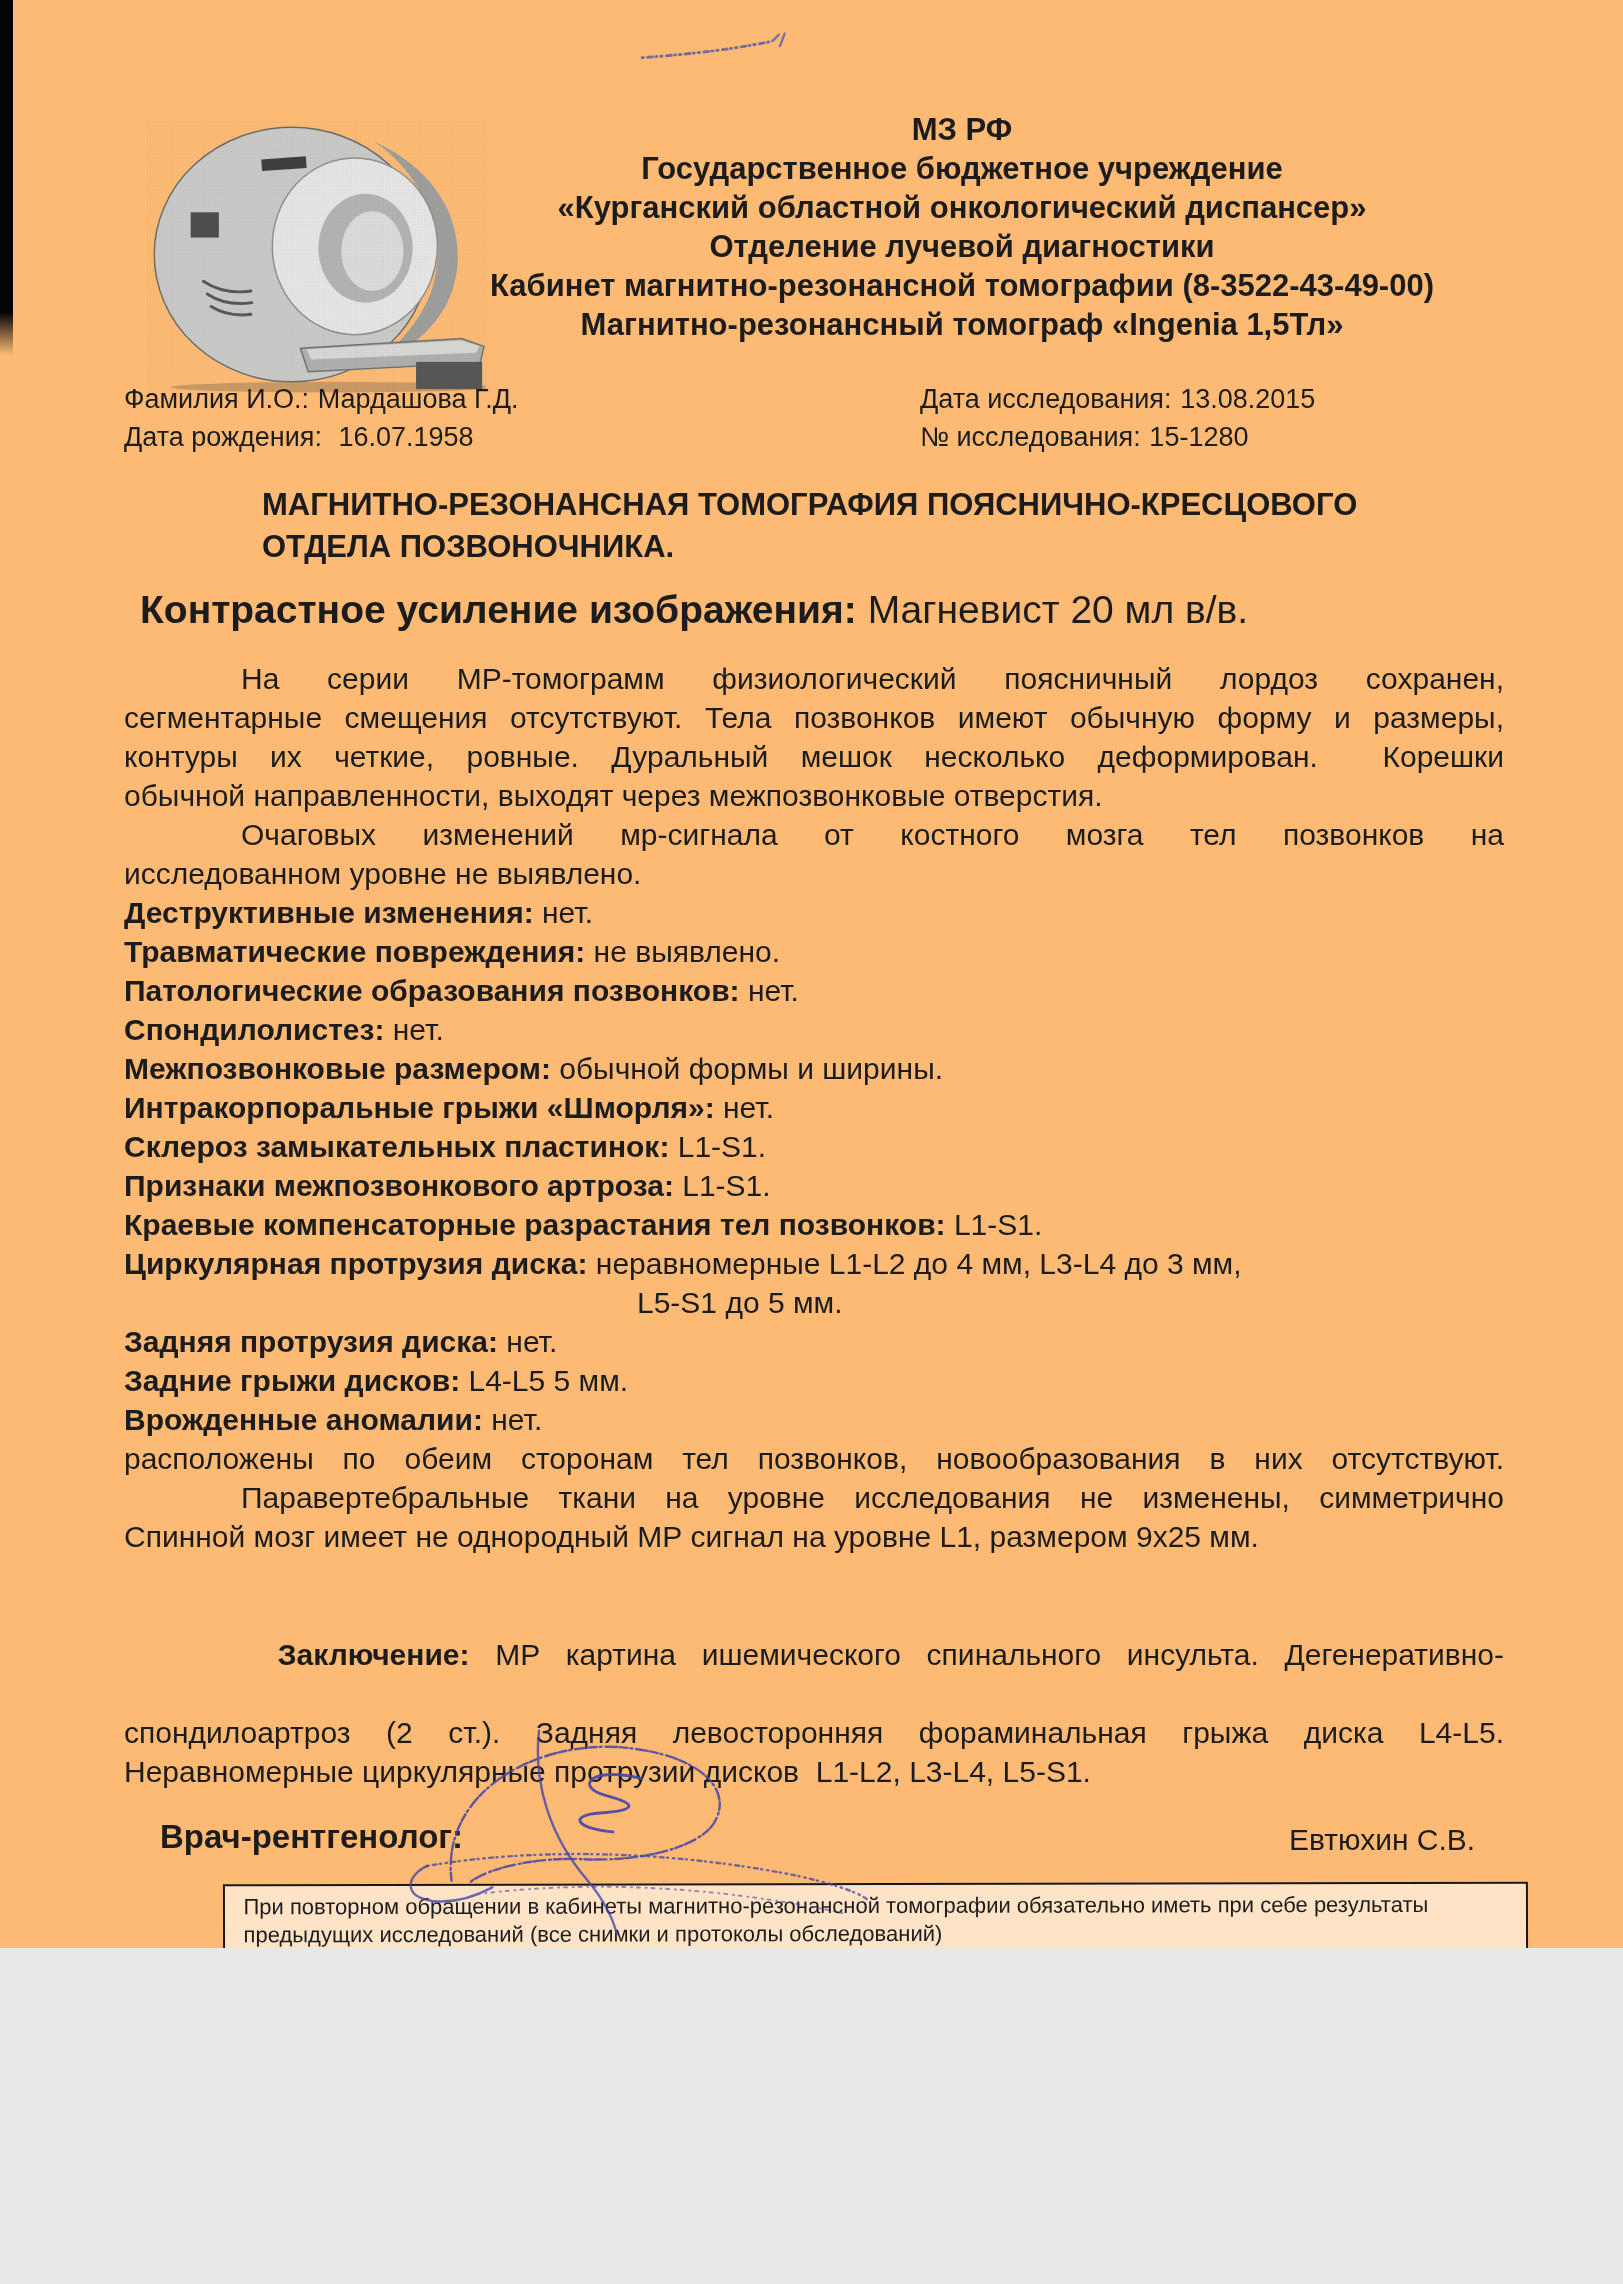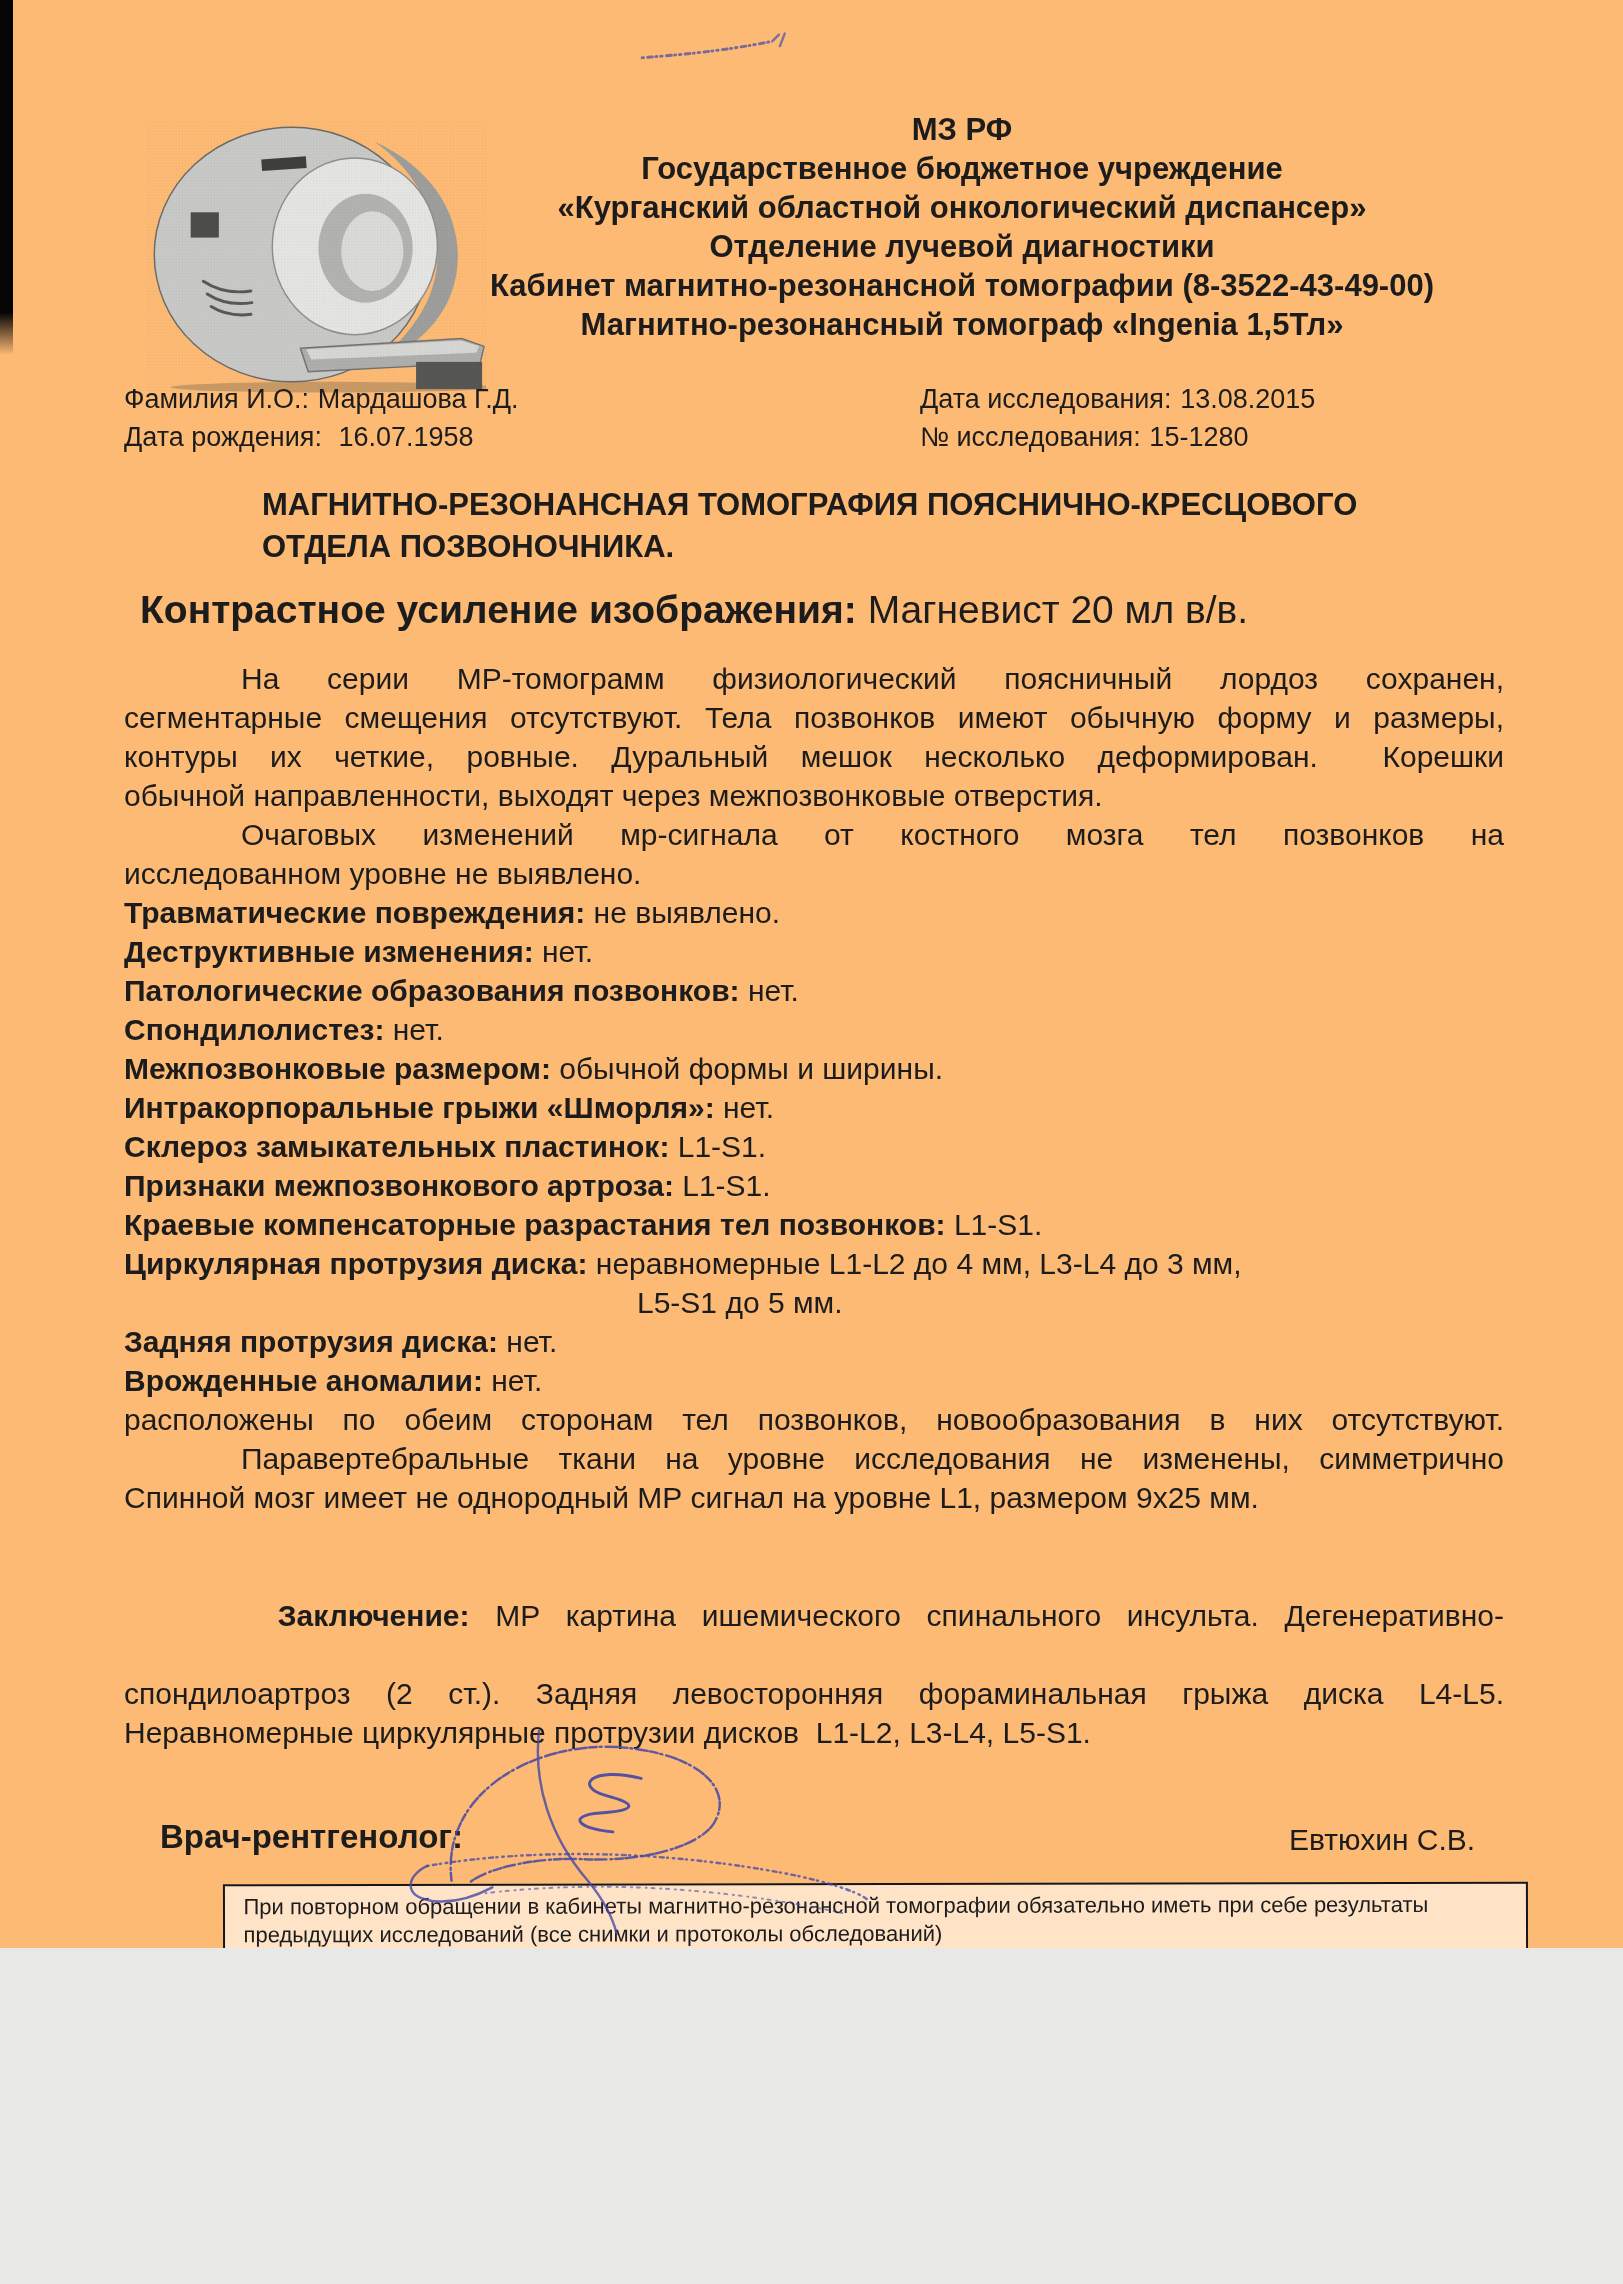--- a/index.html
+++ b/index.html
@@ -112,32 +112,33 @@
 
   <div class="abs bodytext">
     <div class="ln jl ind">На серии МР-томограмм физиологический поясничный лордоз сохранен,</div>
     <div class="ln jl">сегментарные смещения отсутствуют. Тела позвонков имеют обычную форму и размеры,</div>
     <div class="ln jl">контуры их четкие, ровные. Дуральный мешок несколько деформирован.  Корешки</div>
     <div class="ln">обычной направленности, выходят через межпозвонковые отверстия.</div>
 
     <div class="ln jl ind">Очаговых изменений мр-сигнала от костного мозга тел позвонков на</div>
     <div class="ln">исследованном уровне не выявлено.</div>
 
+    <div class="ln"><span class="blab prewrap">Деструктивные изменения:</span><span class="prewrap"> нет.</span></div>
     <div class="ln"><span class="blab prewrap">Травматические повреждения:</span><span class="prewrap"> не выявлено.</span></div>
-    <div class="ln"><span class="blab prewrap">Деструктивные изменения:</span><span class="prewrap"> нет.</span></div>
     <div class="ln"><span class="blab prewrap">Патологические образования позвонков:</span><span class="prewrap"> нет.</span></div>
     <div class="ln"><span class="blab prewrap">Спондилолистез:</span><span class="prewrap"> нет.</span></div>
     <div class="ln"><span class="blab prewrap">Межпозвонковые размером:</span><span class="prewrap"> обычной формы и ширины.</span></div>
     <div class="ln"><span class="blab prewrap">Интракорпоральные грыжи «Шморля»:</span><span class="prewrap"> нет.</span></div>
     <div class="ln"><span class="blab prewrap">Склероз замыкательных пластинок:</span><span class="prewrap"> L1-S1.</span></div>
     <div class="ln"><span class="blab prewrap">Признаки межпозвонкового артроза:</span><span class="prewrap"> L1-S1.</span></div>
     <div class="ln"><span class="blab prewrap">Краевые компенсаторные разрастания тел позвонков:</span><span class="prewrap"> L1-S1.</span></div>
     <div class="ln"><span class="blab prewrap">Циркулярная протрузия диска:</span><span class="prewrap"> неравномерные L1-L2 до 4 мм, L3-L4 до 3 мм,</span></div>
     <div class="ln prot2">L5-S1 до 5 мм.</div>
     <div class="ln"><span class="blab prewrap">Задняя протрузия диска:</span><span class="prewrap"> нет.</span></div>
+    <div class="ln"><span class="blab prewrap">Задние грыжи дисков:</span><span class="prewrap"> L4-L5 5 мм.</span></div>
     <div class="ln"><span class="blab prewrap">Врожденные аномалии:</span><span class="prewrap"> нет.</span></div>
 
     <div class="ln jl">расположены по обеим сторонам тел позвонков, новообразования в них отсутствуют.</div>
     <div class="ln jl ind">Паравертебральные ткани на уровне исследования не изменены, симметрично</div>
     <div class="ln">Спинной мозг имеет не однородный МР сигнал на уровне L1, размером 9х25 мм.</div>
 
     <div class="ln jl concl">
       <span class="blab prewrap">Заключение:</span><span class="prewrap"> МР картина ишемического спинального инсульта. Дегенеративно-</span>
     </div>
     <div class="ln jl">спондилоартроз (2 ст.). Задняя левосторонняя фораминальная грыжа диска L4-L5.</div>

